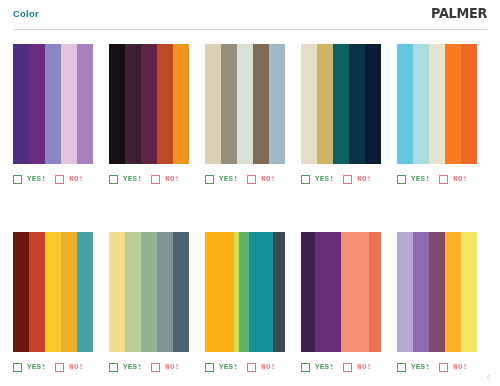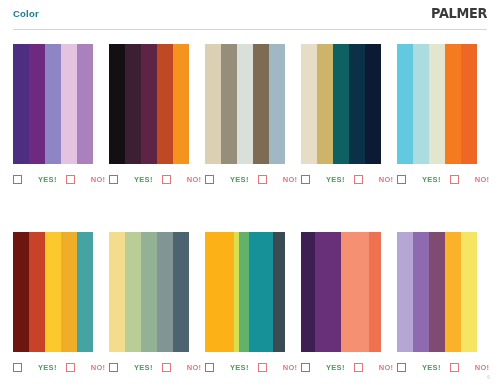--- a/index.html
+++ b/index.html
@@ -99,26 +99,26 @@
     height: 9px;
     border: 1.3px solid #4aa05a;
     background: #ffffff;
     box-sizing: border-box;
     flex: none;
   }
   .checkbox.red {
     border-color: #e8737d;
   }
   .vote-label {
-    margin-left: 16px;
+    margin-left: 5px;
     font-size: 7.5px;
     font-weight: bold;
     color: #4aa05a;
     letter-spacing: 0.3px;
-    font-family: Liberation Sans, sans-serif;
+    font-family: Liberation Mono, monospace;
     white-space: nowrap;
   }
   .vote-label.red {
     color: #e8737d;
   }
 
   
   .page-number {
     position: absolute;
     right: 10px;

